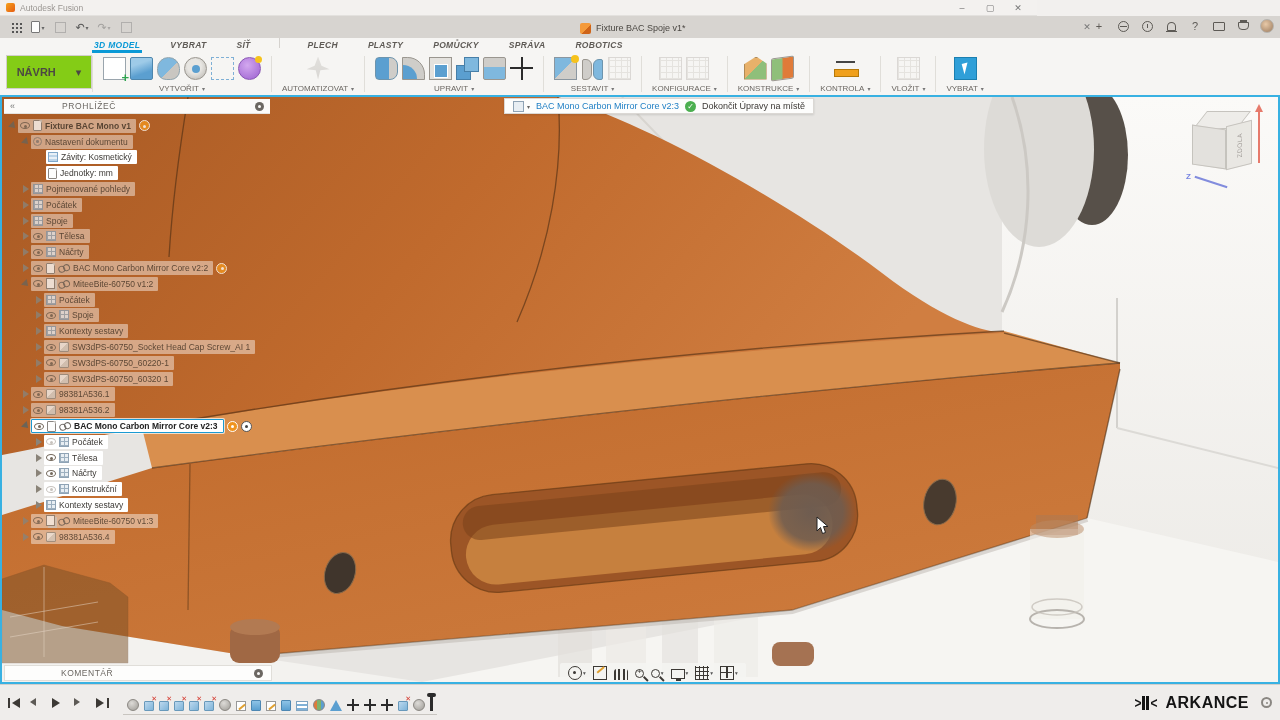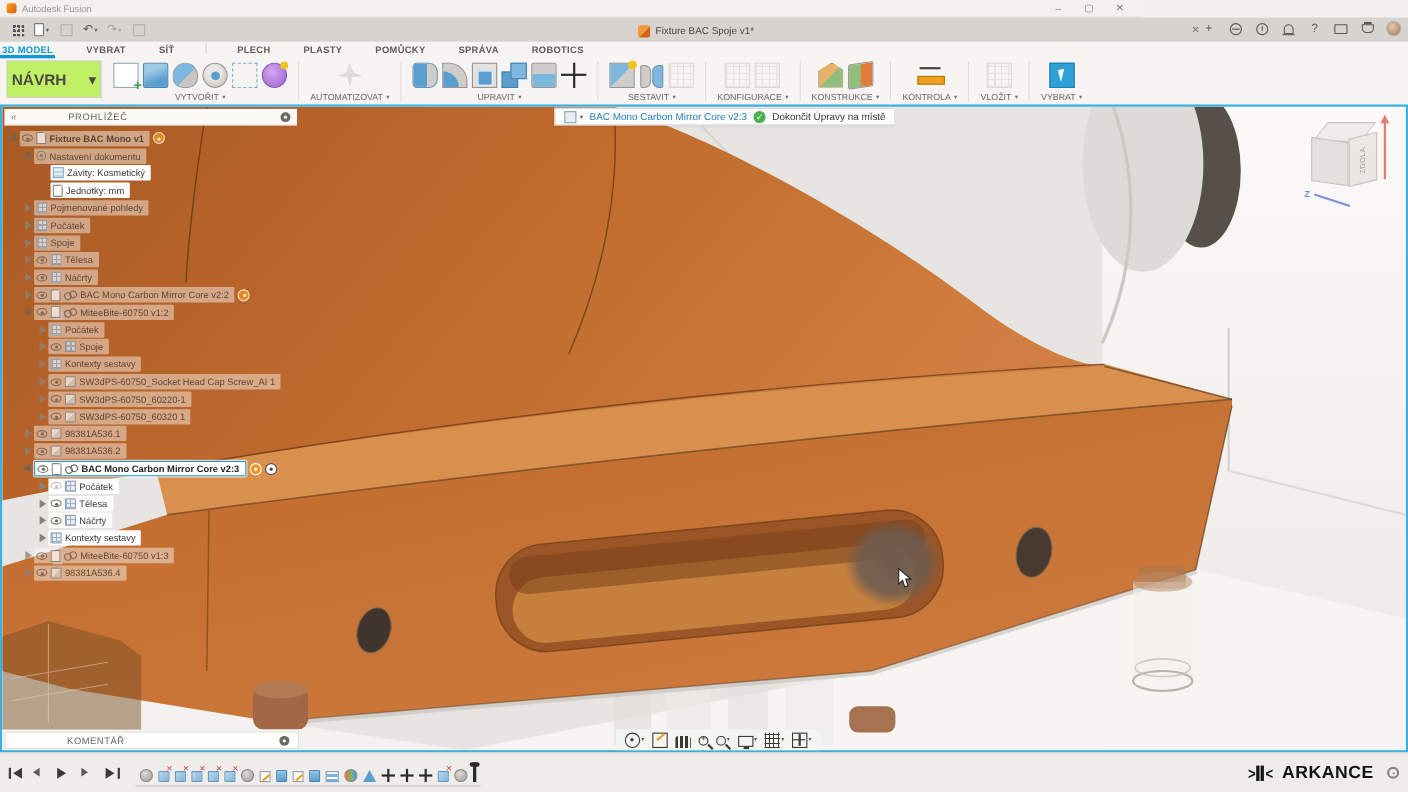--- a/index.html
+++ b/index.html
@@ -46,27 +46,27 @@
   .tr-clock::after{content:"";position:absolute;left:4px;top:2px;width:1.2px;height:4px;background:#5d5a55;}
   .tr-bell{width:9px;height:9px;border:1.5px solid #5d5a55;border-radius:5px 5px 1px 1px;position:relative;}
   .tr-bell::after{content:"";position:absolute;left:-2px;bottom:-2.5px;width:11px;height:1.5px;background:#5d5a55;}
   .tr-inbox{width:12px;height:9px;border:1.5px solid #5d5a55;border-radius:1px;}
   .tr-cart{width:11px;height:8px;border:1.5px solid #5d5a55;border-radius:0 0 4px 4px;position:relative;}
   .tr-cart::after{content:"";position:absolute;left:1px;top:-3px;width:7px;height:1.5px;background:#5d5a55;}
   .tr-avatar{width:14px;height:14px;border-radius:50%;background:radial-gradient(circle at 40% 35%,#e8c9a8,#9a7a5d);border:1px solid #b5b2ad;}
 
   
   #ribbon{position:absolute;left:0;top:38px;width:1280px;height:57px;background:#f6f5f3;}
-  #rtabs{display:flex;height:15px;gap:26px;}
+  #rtabs{display:flex;height:15px;padding-left:92px;gap:26px;font-style:italic;}
   .rtab{font-size:8.5px;font-weight:bold;color:#5f5b56;padding:2px 2px 3px;letter-spacing:.3px;}
   .rtab.active{color:#0a99d6;border-bottom:3px solid #0a99d6;padding-bottom:0;}
   .rtab-sep{width:1px;height:10px;background:#d5d2ce;margin:0 0 3px;}
   #rgroups{display:flex;align-items:stretch;height:42px;padding-left:6px;}
-  .workspace-box{width:86px;height:34px;margin-top:2px;border:1px solid #d2cfcb;background:#bef264;
-                 display:flex;align-items:center;justify-content:center;gap:20px;font-weight:bold;color:#4c4843;font-size:14px;}
+  .workspace-box{width:86px;height:34px;margin-top:2px;border:1px solid #d2cfcb;background:#84cc16;
+                 display:flex;align-items:center;justify-content:center;gap:20px;font-weight:bold;color:#4c4843;font-size:11px;}
   .rgroup{display:flex;flex-direction:column;align-items:center;padding:0 10px;}
   .gsep{width:1px;background:#e0ded9;margin:3px 0;}
   .gicons{display:flex;align-items:center;gap:4px;height:30px;}
   .glabel{font-size:8px;color:#6b6archive762;color:#6b6762;display:flex;gap:3px;align-items:center;margin-top:1px;}
   .glabel .caret{font-size:6px;color:#777;}
   .ricon{width:23px;height:23px;position:relative;display:inline-block;}
   .ri-sketch{border:1.5px solid #9aa5ad;background:#fff;}
   .ri-sketch::after{content:"+";position:absolute;right:-4px;bottom:-6px;color:#2ea44f;font-weight:bold;font-size:13px;}
   .ri-extrude{background:linear-gradient(160deg,#9ecbe8 30%,#5b9fd0 70%);border:1px solid #4d86ad;border-radius:2px;}
   .ri-revolve{background:linear-gradient(135deg,#7fb8de 55%,#c9c6c1 55%);border-radius:50% 50% 40% 40%;border:1px solid #8fa3ad;}
@@ -714,20 +714,28 @@
             <span class="exp closed"></span>
             <span class="pill">
               <span class="ti ti-eye"></span>
               <span class="ti ti-grid"></span>
               <span>Náčrty</span>
             </span>
           </div>
           <div class="trow solid" style="padding-left: 32px;">
             <span class="exp closed"></span>
             <span class="pill">
+              <span class="ti ti-eye dim"></span>
+              <span class="ti ti-grid"></span>
+              <span>Konstrukční</span>
+            </span>
+          </div>
+          <div class="trow solid" style="padding-left: 32px;">
+            <span class="exp closed"></span>
+            <span class="pill">
               <span class="ti ti-grid"></span>
               <span>Kontexty sestavy</span>
             </span>
           </div>
           <div class="trow ghost" style="padding-left: 19px;">
             <span class="exp closed"></span>
             <span class="pill">
               <span class="ti ti-eye"></span>
               <span class="ti ti-docs"></span>
               <span class="ti ti-link"></span>

